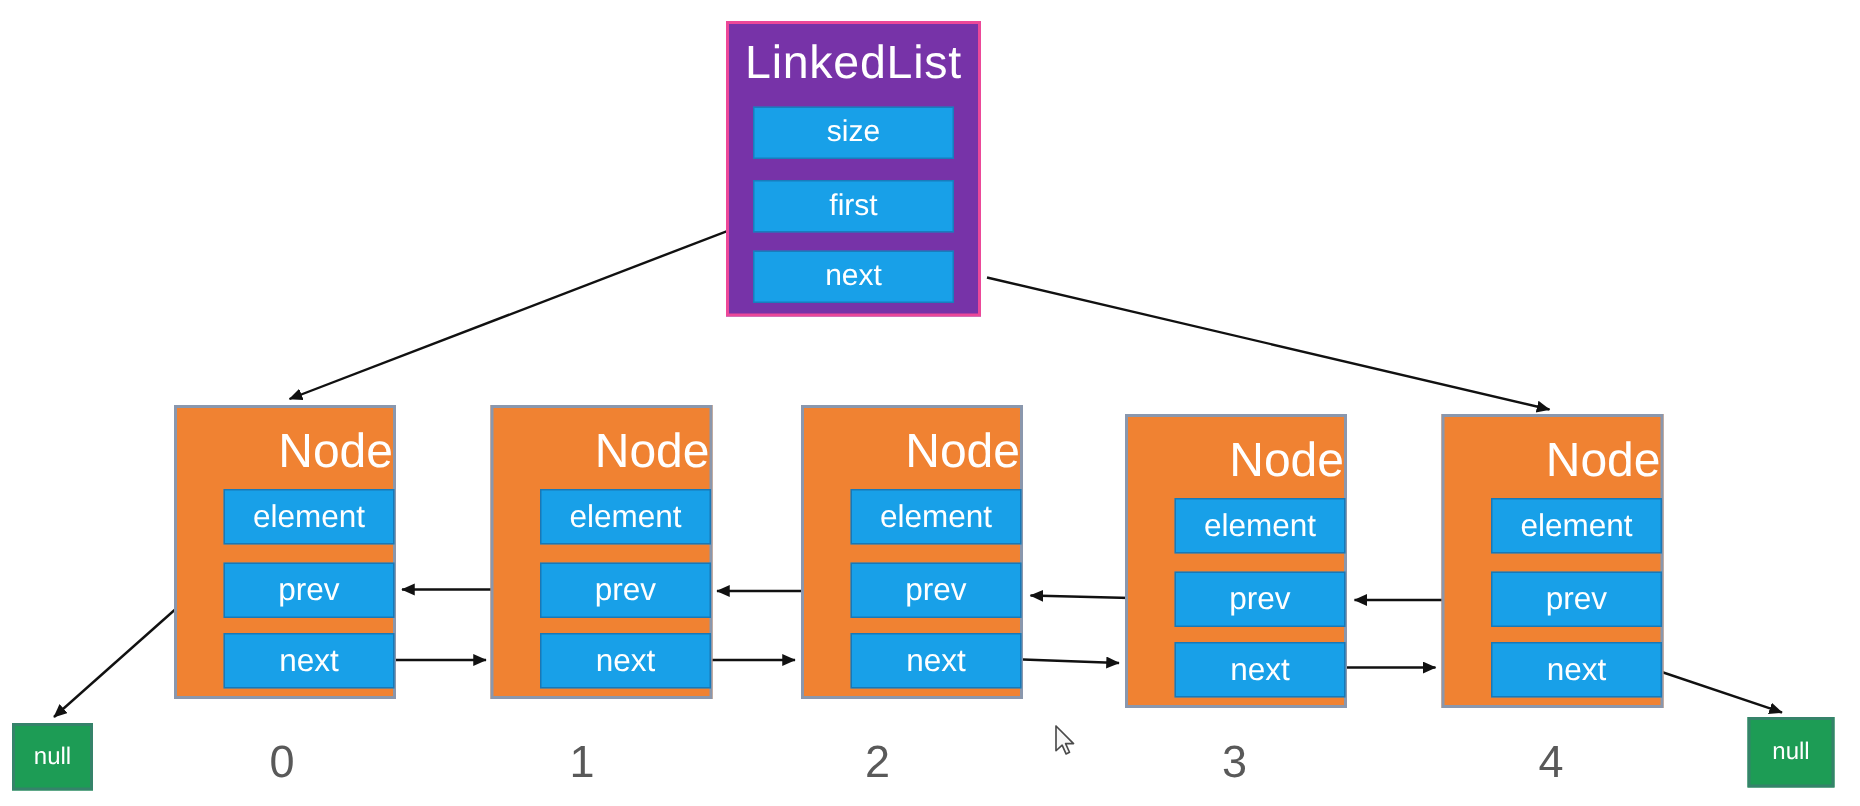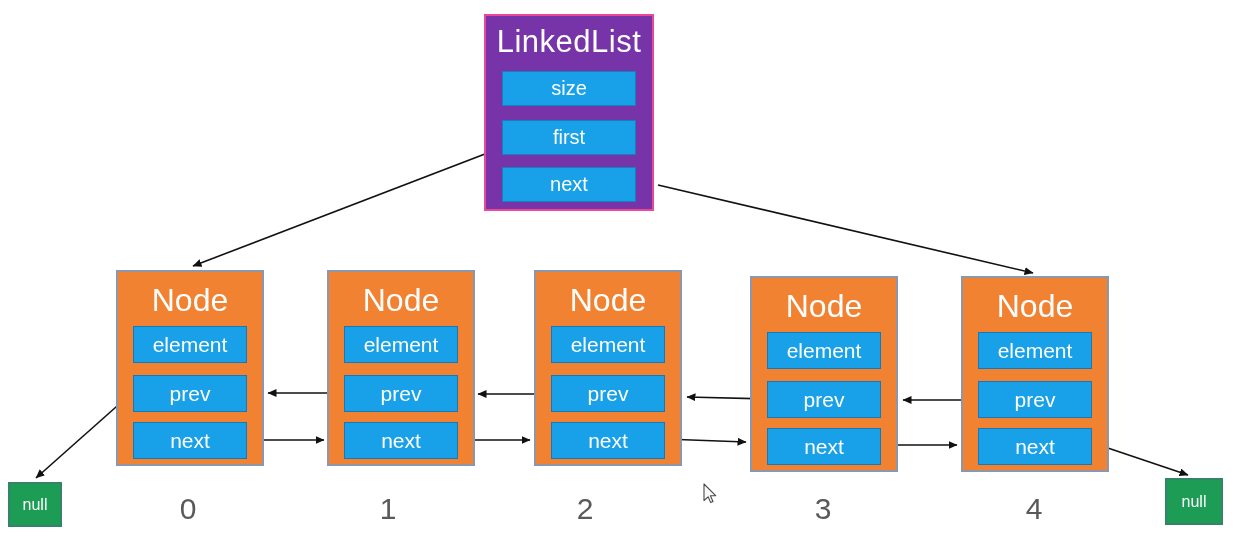--- a/index.html
+++ b/index.html
@@ -30,25 +30,25 @@
 
   
   .node{
     position:absolute;width:148px;height:196px;
     background:var(--node-bg,#f08232);border:2px solid #8a97ad;
     box-sizing:border-box;
   }
   .n0{left:116px;top:270px}.n1{left:327px;top:270px}.n2{left:534px;top:270px}
   .n3{left:750px;top:276px}.n4{left:961px;top:276px}
   .node-title{
-    position:absolute;top:10px;left:0;width:100%;text-align:center;
+    position:absolute;top:10px;left:0;width:100%;text-align:right;
     color:var(--text,#fff);font-size:32px;font-weight:400;
   }
   .nd-field{
-    position:absolute;left:15px;width:114px;height:37px;
+    position:absolute;left:31px;width:114px;height:37px;
     background:var(--field-bg,#18a0e8);border:1px solid rgba(25,60,110,.4);
     box-sizing:border-box;display:flex;align-items:center;justify-content:center;
     color:var(--text,#fff);font-size:21px;
   }
   .nd-f0{top:54px}.nd-f1{top:103px}.nd-f2{top:150px}
 
   
   .null-box{
     position:absolute;background:var(--null-bg,#1d9c55);border:2px solid #35836a;
     box-sizing:border-box;display:flex;align-items:center;justify-content:center;

